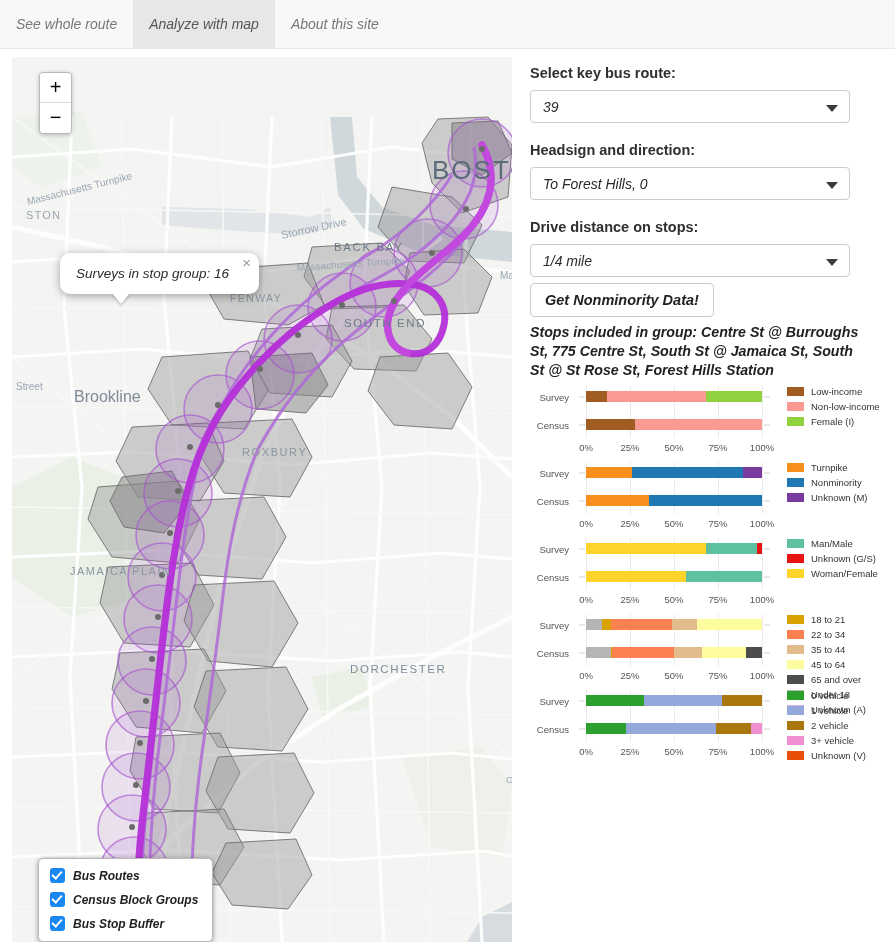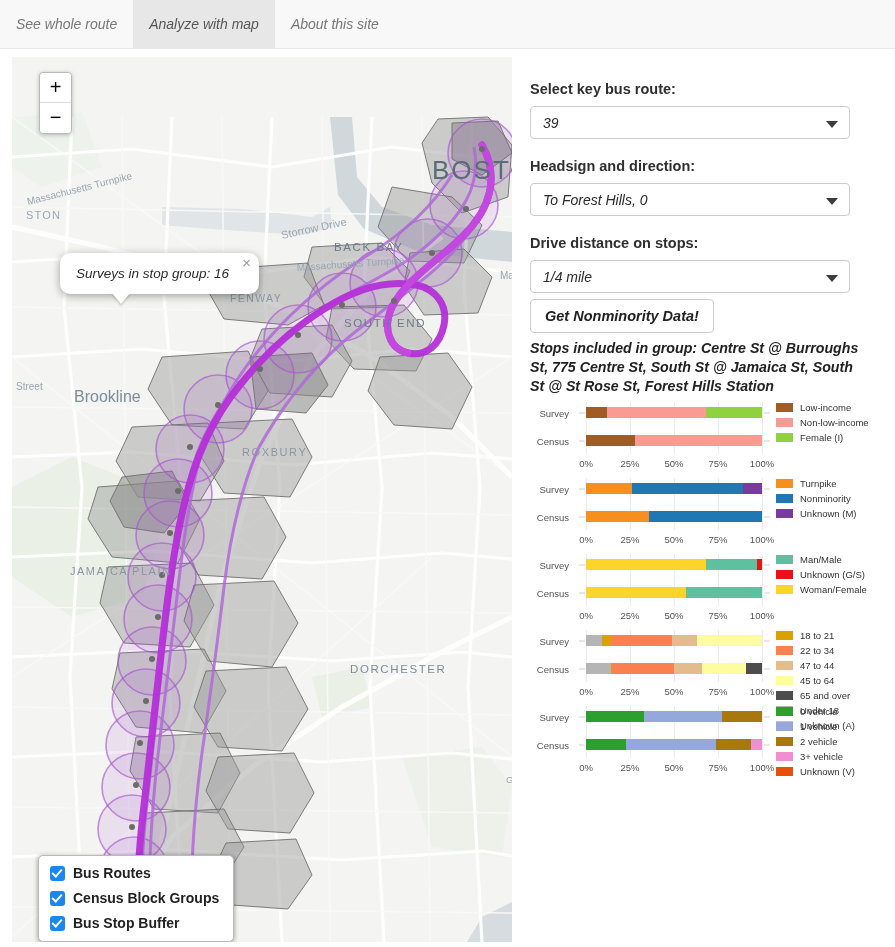--- a/index.html
+++ b/index.html
@@ -43,21 +43,21 @@
   }
 
   
   .content {
     display: flex;
     width: 895px;
     height: 898px;
     padding: 8px 0 0 0;
   }
   .map-col { width: 520px; padding: 0 8px 0 12px; }
-  .side-col { width: 375px; padding: 8px 12px 0 10px; margin-top: 16px; }
+  .side-col { width: 375px; padding: 8px 12px 0 10px; }
 
   
   .map {
     position: relative;
     width: 500px;
     height: 885px;
     background: #f2f2f0;
     overflow: hidden;
   }
   .map svg { position:absolute; top:0; left:0; }
@@ -125,21 +125,21 @@
     position: relative;
     flex: 0 0 auto;
   }
   .chk::after {
     content: "";
     position: absolute; left: 4px; top: 1px;
     width: 4px; height: 8px;
     border: solid #fff; border-width: 0 2px 2px 0;
     transform: rotate(42deg);
   }
-  .layer-label { font-size: 14px; font-weight: bold; color: #222; white-space: nowrap; }
+  .layer-label { font-size: 12px; font-weight: bold; color: #222; white-space: nowrap; font-style: italic; }
 
   
   .field-label {
     font-size: 14.5px; font-weight: bold; color: #2f2f2f;
     margin: 0 0 9px 0;
   }
   .spacer-lg { height: 19px; }
   .select {
     position: relative;
     width: 320px; height: 33px;
@@ -212,21 +212,21 @@
     transform: translateY(-50%);
   }
   .xlabels { position: absolute; left: 0; right: 0; }
   .xlab {
     position: absolute;
     font-size: 9.5px; color: #555;
     transform: translateX(-50%);
     white-space: nowrap;
   }
   .legend {
-    padding-left: 14px;
+    padding-left: 25px;
     padding-top: 2px;
   }
   .legend-row { display: flex; align-items: center; margin-bottom: 4px; }
   .legend-swatch {
     width: 17px; height: 9px; margin-right: 7px; flex: 0 0 auto;
   }
   .legend-text { font-size: 9.5px; color: #333; white-space: nowrap; }
 </style>
 </head>
 <body>
@@ -643,21 +643,21 @@
               <div class="legend-row">
                 <span class="legend-swatch" style="background: rgb(217, 162, 0);"></span>
                 <span class="legend-text">18 to 21</span>
               </div>
               <div class="legend-row">
                 <span class="legend-swatch" style="background: rgb(250, 128, 80);"></span>
                 <span class="legend-text">22 to 34</span>
               </div>
               <div class="legend-row">
                 <span class="legend-swatch" style="background: rgb(227, 187, 140);"></span>
-                <span class="legend-text">47 to 44</span>
+                <span class="legend-text">35 to 44</span>
               </div>
               <div class="legend-row">
                 <span class="legend-swatch" style="background: rgb(253, 253, 160);"></span>
                 <span class="legend-text">45 to 64</span>
               </div>
               <div class="legend-row">
                 <span class="legend-swatch" style="background: rgb(77, 77, 77);"></span>
                 <span class="legend-text">65 and over</span>
               </div>
               <div class="legend-row">

